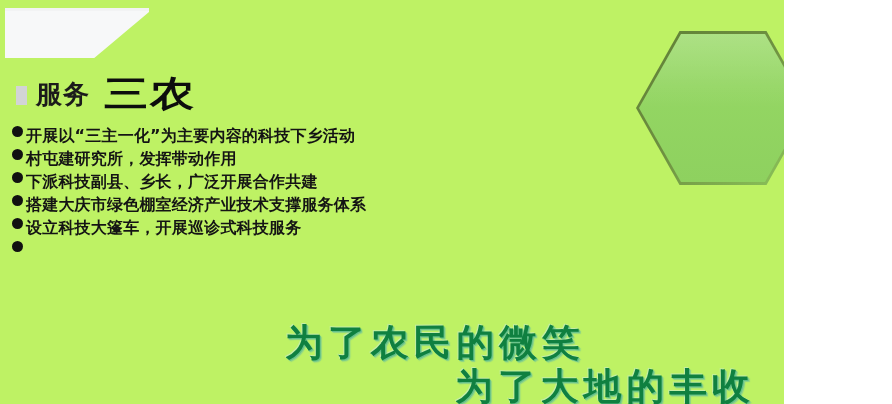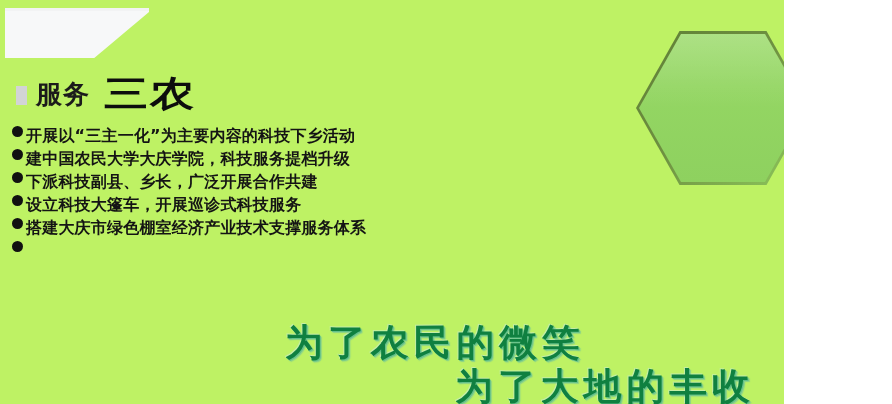--- a/index.html
+++ b/index.html
@@ -184,33 +184,33 @@
     <span class="heading-big">三农</span>
   </div>
 
   <ul class="bullet-list">
     <li class="bullet-item">
       <span class="bullet-dot"></span>
       <span class="bullet-text">开展以“三主一化”为主要内容的科技下乡活动</span>
     </li>
     <li class="bullet-item">
       <span class="bullet-dot"></span>
-      <span class="bullet-text">建中国农民大学大庆学院，科技服务提档升级</span>
+      <span class="bullet-text">村屯建研究所，发挥带动作用</span>
     </li>
     <li class="bullet-item">
       <span class="bullet-dot"></span>
       <span class="bullet-text">下派科技副县、乡长，广泛开展合作共建</span>
     </li>
     <li class="bullet-item">
       <span class="bullet-dot"></span>
+      <span class="bullet-text">搭建大庆市绿色棚室经济产业技术支撑服务体系</span>
+    </li>
+    <li class="bullet-item">
+      <span class="bullet-dot"></span>
       <span class="bullet-text">设立科技大篷车，开展巡诊式科技服务</span>
-    </li>
-    <li class="bullet-item">
-      <span class="bullet-dot"></span>
-      <span class="bullet-text">搭建大庆市绿色棚室经济产业技术支撑服务体系</span>
     </li>
     <li class="bullet-item">
       <span class="bullet-dot"></span>
     </li>
   </ul>
 
   <div class="hexagon-wrap">
     <div class="hexagon-shadow"></div>
     <div class="hexagon-face"></div>
     <div class="hexagon-gloss"></div>

